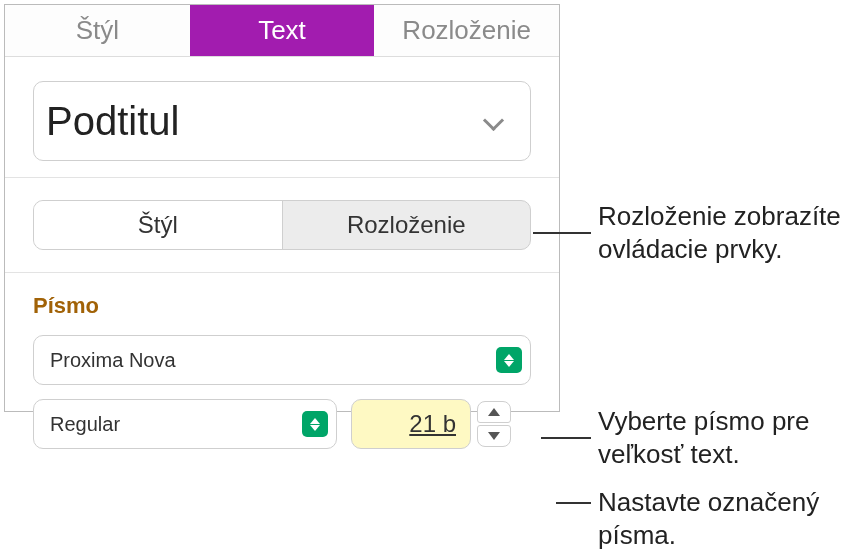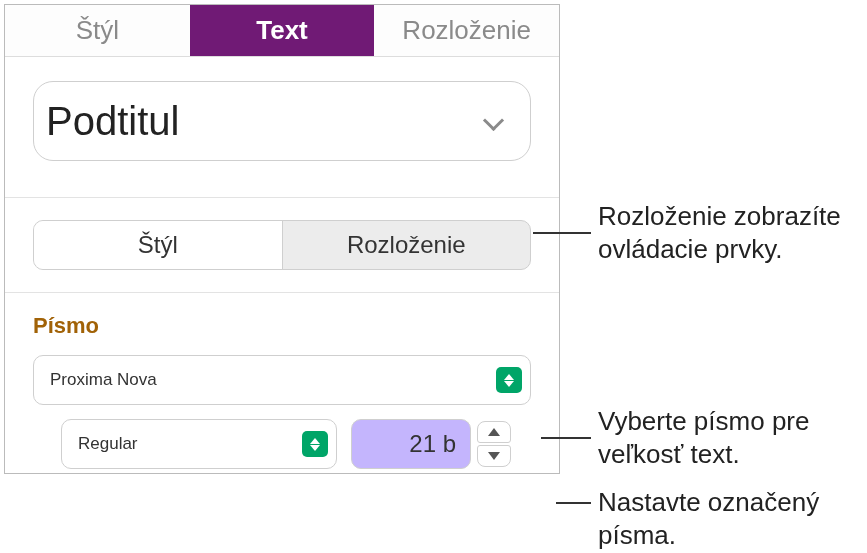--- a/index.html
+++ b/index.html
@@ -8,56 +8,56 @@
     background: #ffffff;
     width: 867px;
     height: 553px;
     position: relative;
   }
   .panel {
     position: absolute;
     left: 4px;
     top: 4px;
     width: 556px;
-    height: 470px;
+    height: 408px;
     border: 1px solid #bbb;
     background: #fff;
   }
   .main-tabs {
     display: flex;
     height: 52px;
     border-bottom: 1px solid #ddd;
     background: #fdfdfd;
   }
   .main-tab {
     flex: 1;
     display: flex;
     align-items: center;
     justify-content: center;
     font-size: 26px;
     color: #8a8a8a;
     cursor: pointer;
   }
   .main-tab.active {
-    background: #701a75;
+    background: #a21caf;
     color: #fff;
-    font-weight: 700;
+    font-weight: 400;
   }
   .content {
     padding: 24px 28px 0 28px;
   }
   .style-picker {
     border: 1px solid #cfcfcf;
-    border-radius: 20px;
+    border-radius: 10px;
     height: 80px;
     display: flex;
     align-items: center;
     justify-content: space-between;
     padding: 0 24px 0 12px;
-    margin-bottom: 36px;
+    margin-bottom: 16px;
     cursor: pointer;
   }
   .style-picker-label {
     font-size: 40px;
     color: #222;
   }
   .divider {
     height: 1px;
     background: #e3e3e3;
     margin: 0 -28px;
@@ -94,50 +94,51 @@
     margin-bottom: 16px;
   }
   .select {
     border: 1px solid #cfcfcf;
     border-radius: 10px;
     height: 50px;
     display: flex;
     align-items: center;
     justify-content: space-between;
     padding: 0 8px 0 16px;
-    font-size: 17px;
+    font-size: 20px;
     color: #333;
     background: #fff;
     cursor: pointer;
     margin-bottom: 14px;
   }
   .row2 {
     display: flex;
     gap: 14px;
     align-items: center;
   }
-  .select.weight { flex: 1; margin-bottom: 0; margin-left: 28px; }
+  .select.weight { flex: 1; margin-bottom: 0; }
   .size-group {
     display: flex;
     align-items: center;
     gap: 6px;
     width: 180px;
   }
   .size-input {
     border: 1px solid #cfcfcf;
     border-radius: 10px;
     height: 50px;
     width: 120px;
     display: flex;
     align-items: center;
     justify-content: flex-end;
     padding: 0 14px;
     font-size: 24px;
     color: #333;
-    background: #c4b5fd;
+    background: #fef9c3;
+    text-decoration: underline;
   }
   .stepper {
     display: flex;
     flex-direction: column;
     height: 50px;
     width: 34px;
     justify-content: center;
     gap: 2px;
   }
   .stepper-btn {

